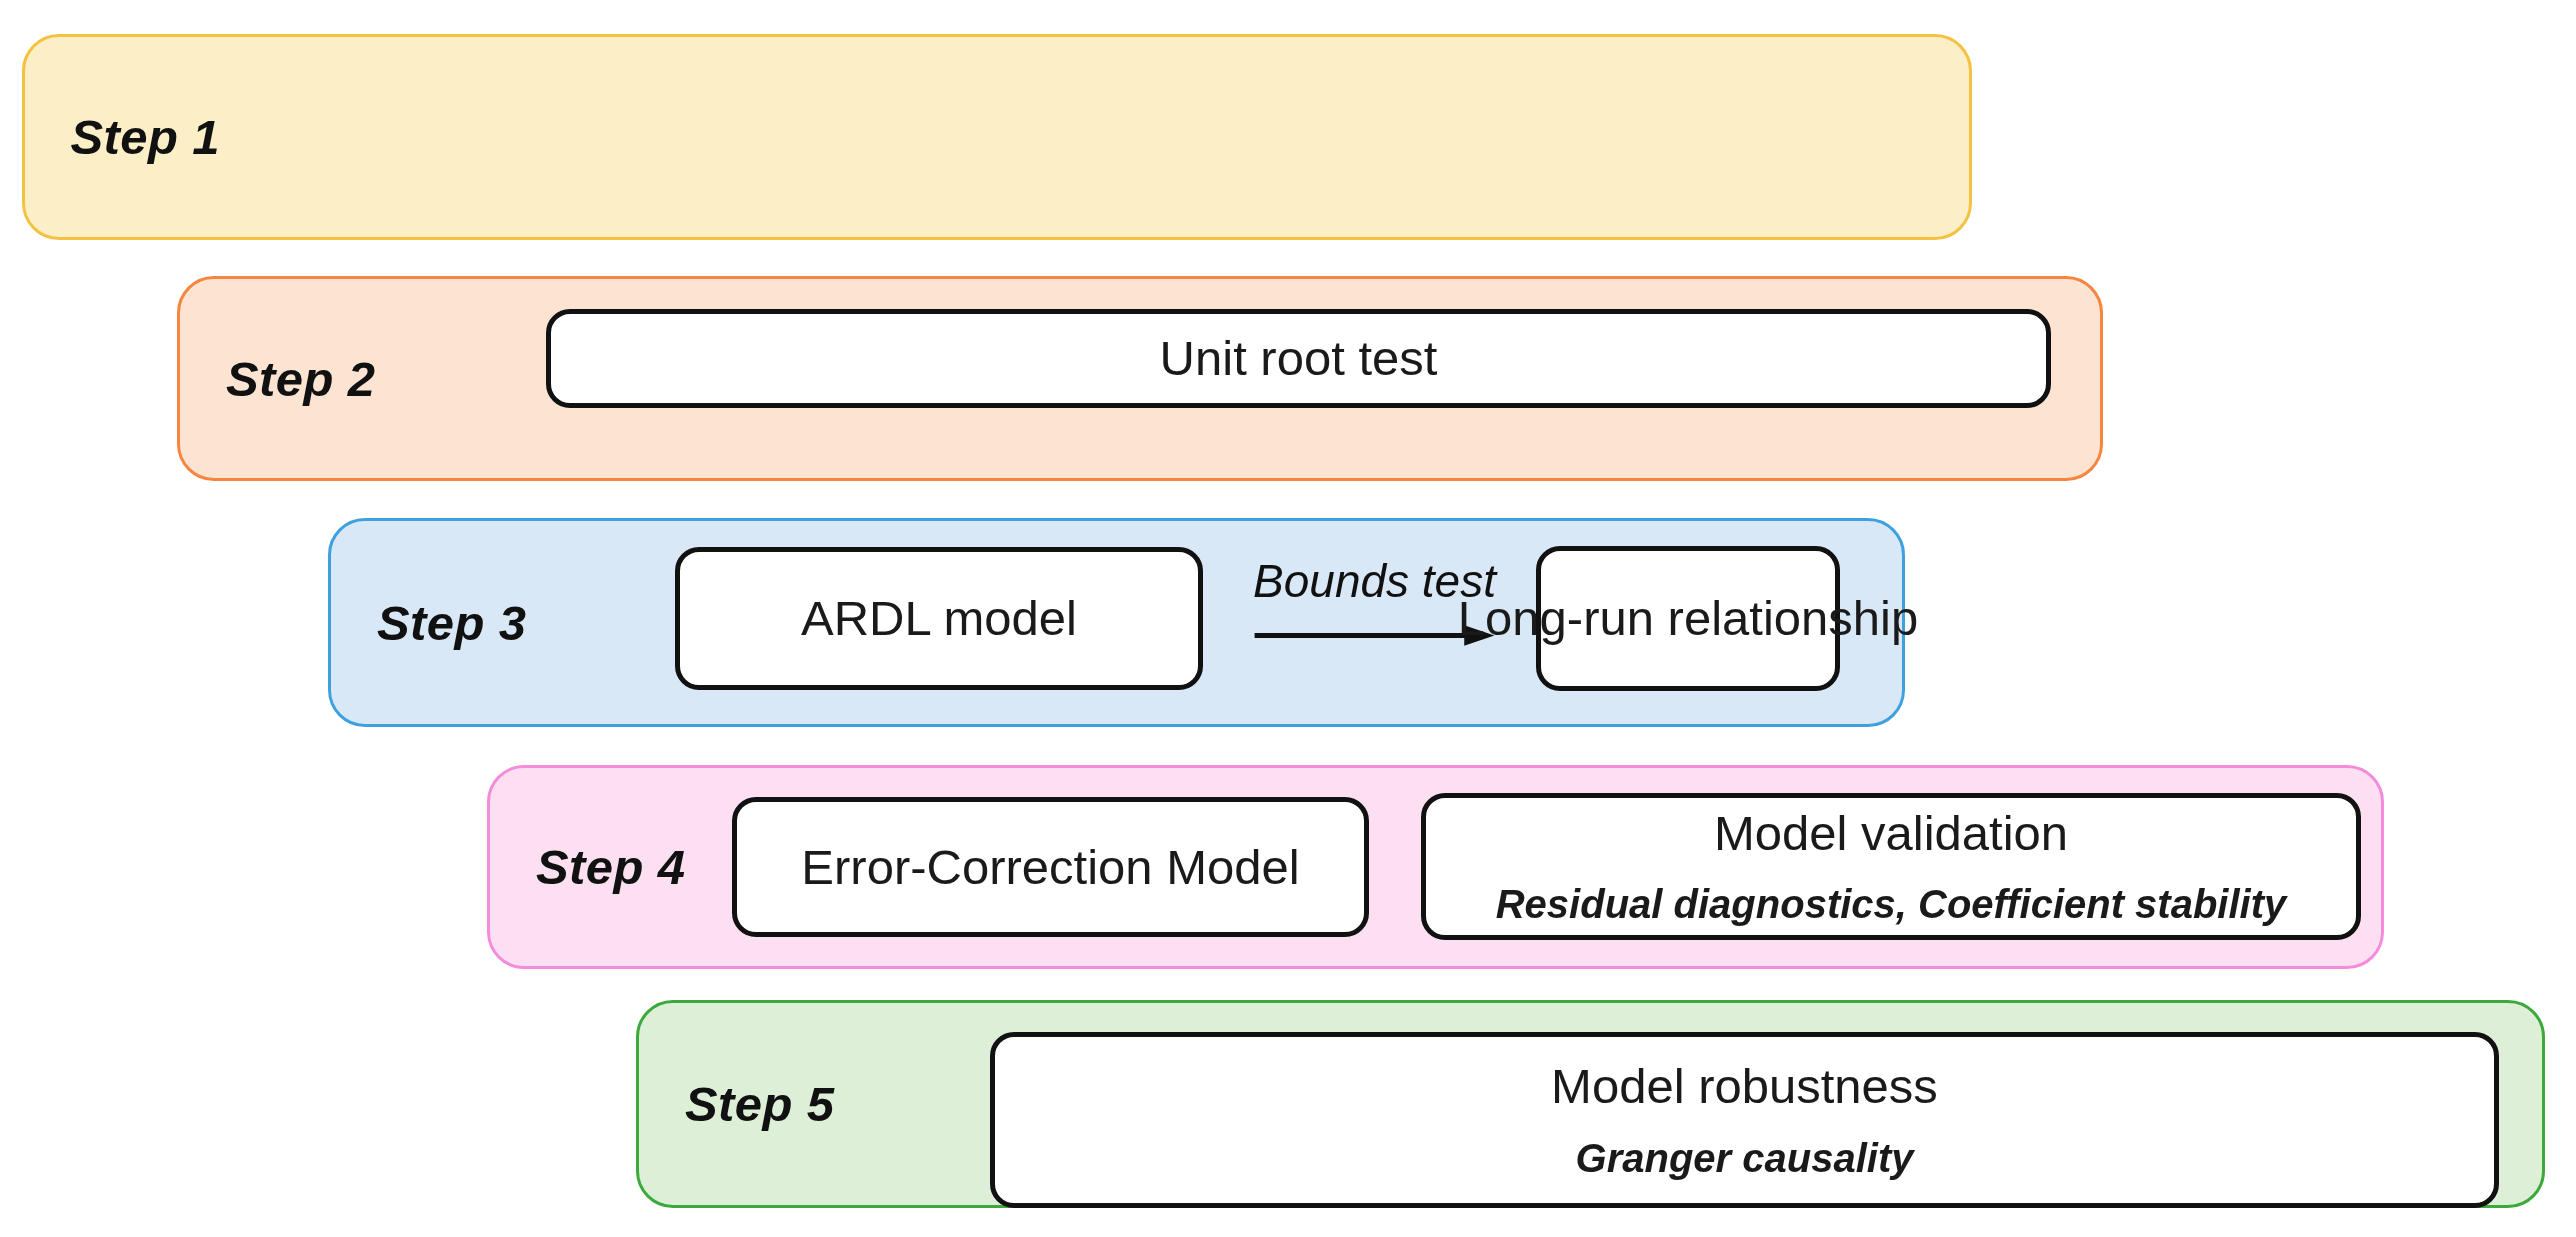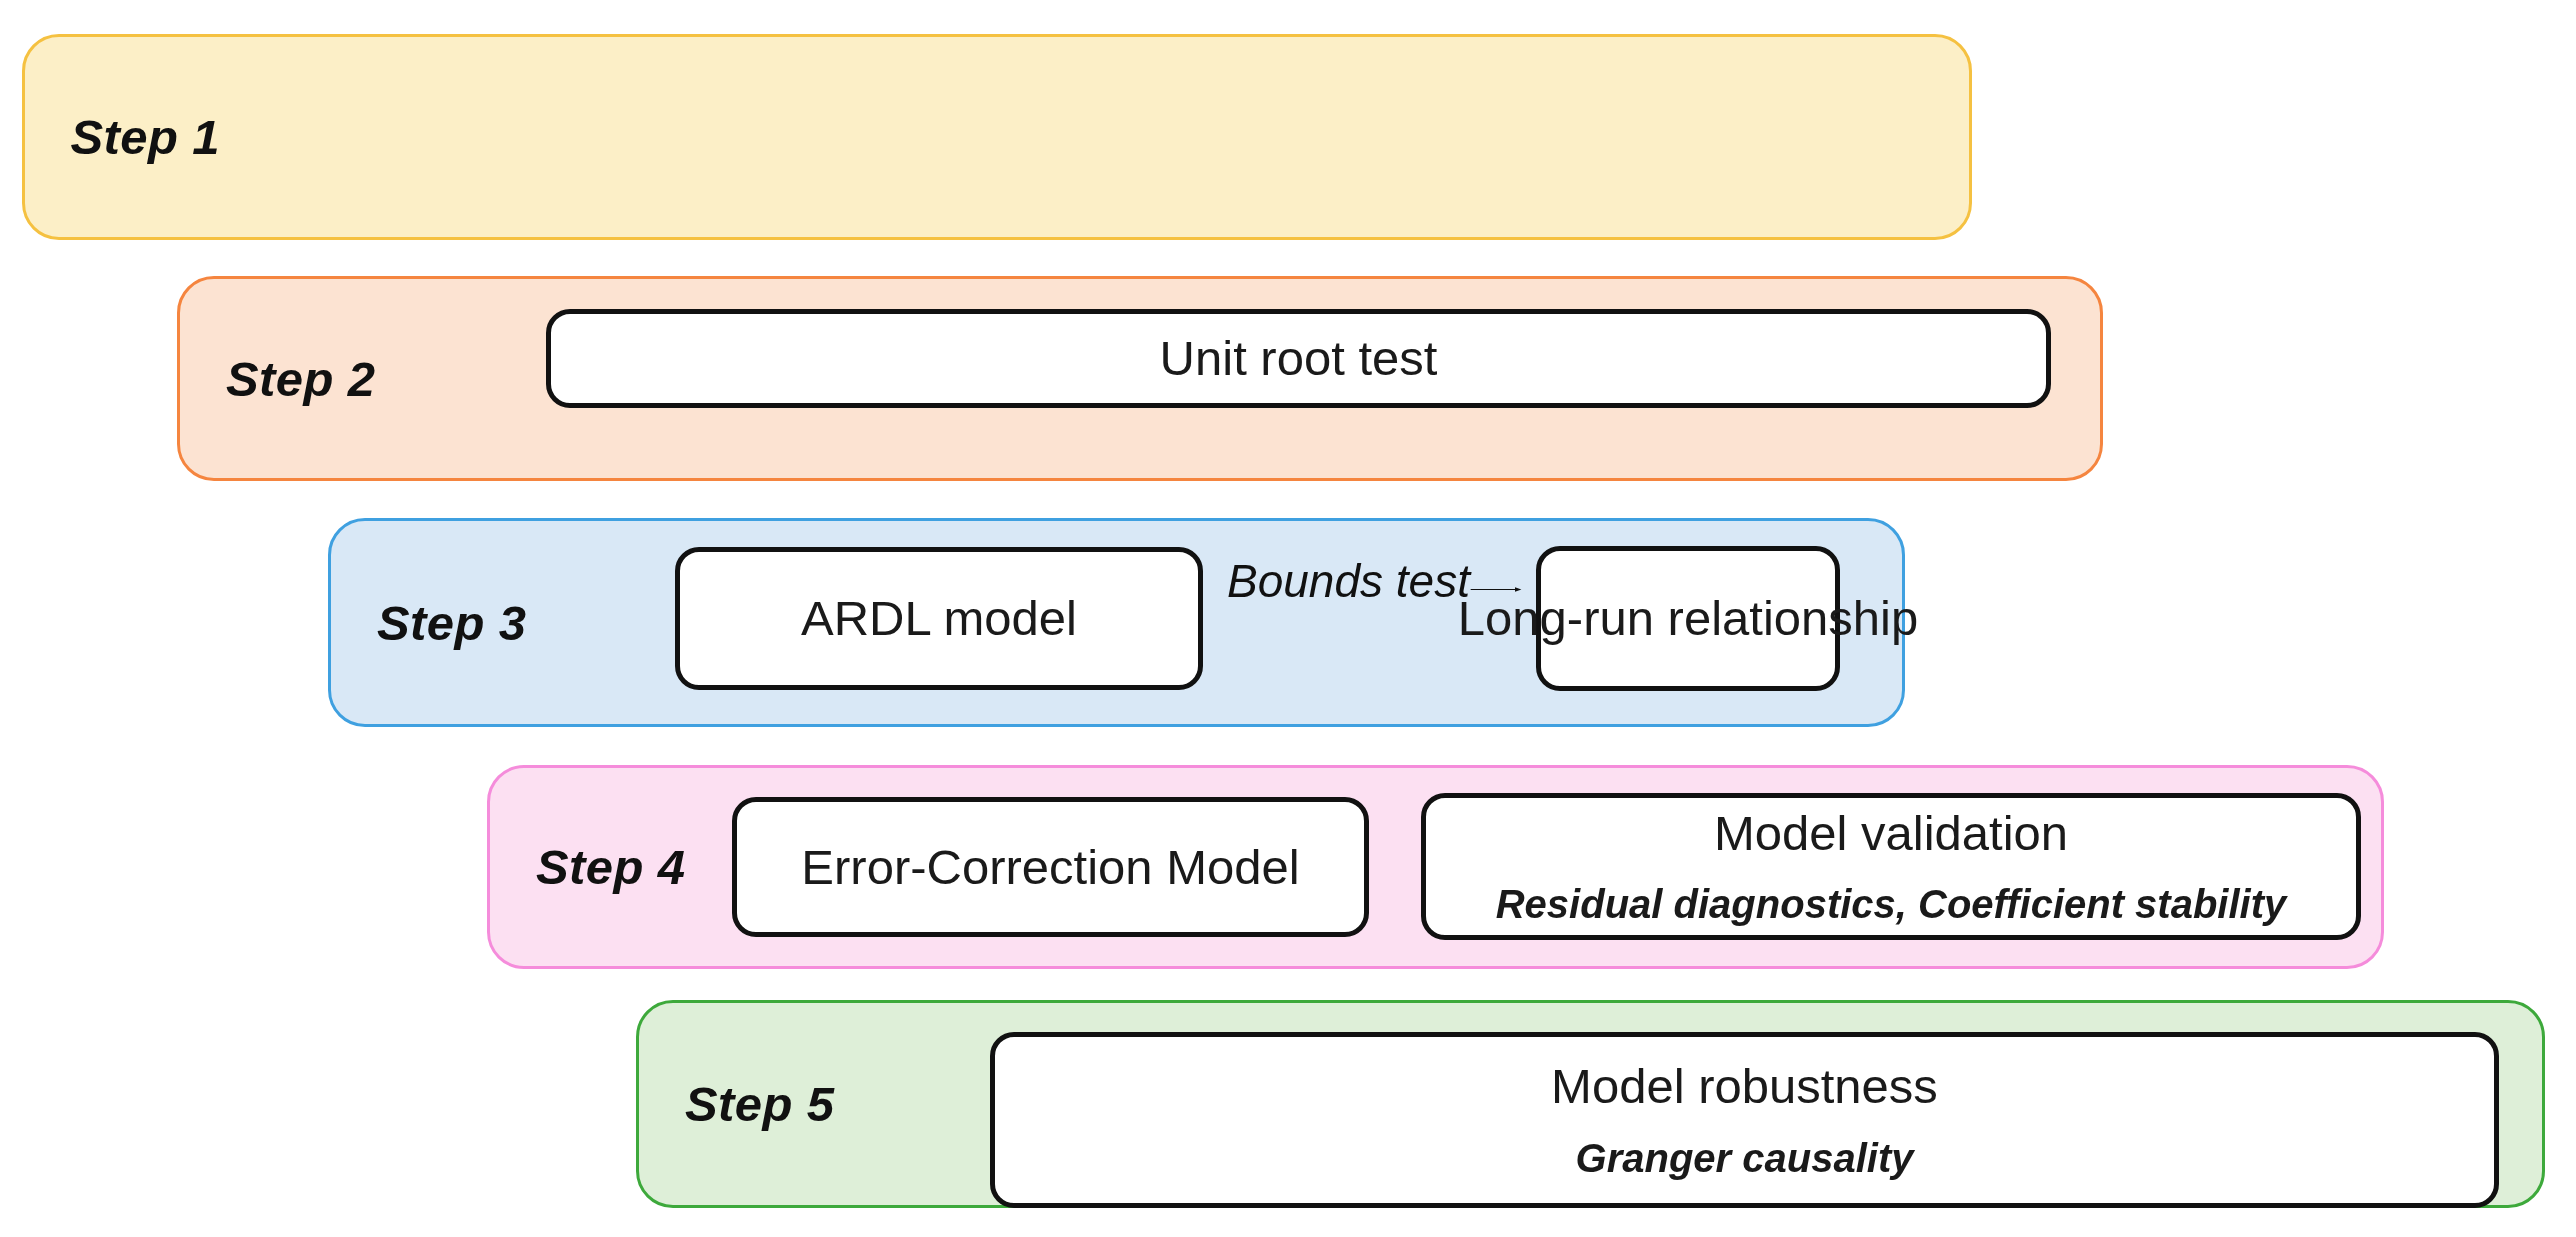--- a/index.html
+++ b/index.html
@@ -12,21 +12,21 @@
                top:50%;transform:translateY(-50%);}
 
   .wbox{position:absolute;box-sizing:border-box;background:#ffffff;border:5.6px solid #111111;
         border-radius:24px;display:flex;flex-direction:column;align-items:center;
         justify-content:center;text-align:center;}
   .wbox .title{font-size:49px;color:#1a1a1a;line-height:1.08;white-space:nowrap;}
   .wbox .subtitle{font-size:40px;color:#1a1a1a;font-style:italic;font-weight:bold;
                   line-height:1.1;white-space:nowrap;margin-top:21px;}
   .wbox.two-line .title{margin-bottom:1.6px;}
 
-  .connector{position:absolute;display:flex;flex-direction:row;align-items:center;}
+  .connector{position:absolute;display:flex;flex-direction:column;align-items:center;}
   .connector .conn-label{font-size:46px;font-style:italic;color:#111111;white-space:nowrap;
                          line-height:1;margin-bottom:17.5px;}
   .connector svg{display:block;}
 </style>
 </head>
 <body>
 
 <div id="stage">
 
   <div class="band" style="left:21.5px;top:34px;width:1950px;height:206px;background:#FCEFC7;border-color:#F5C141;">

